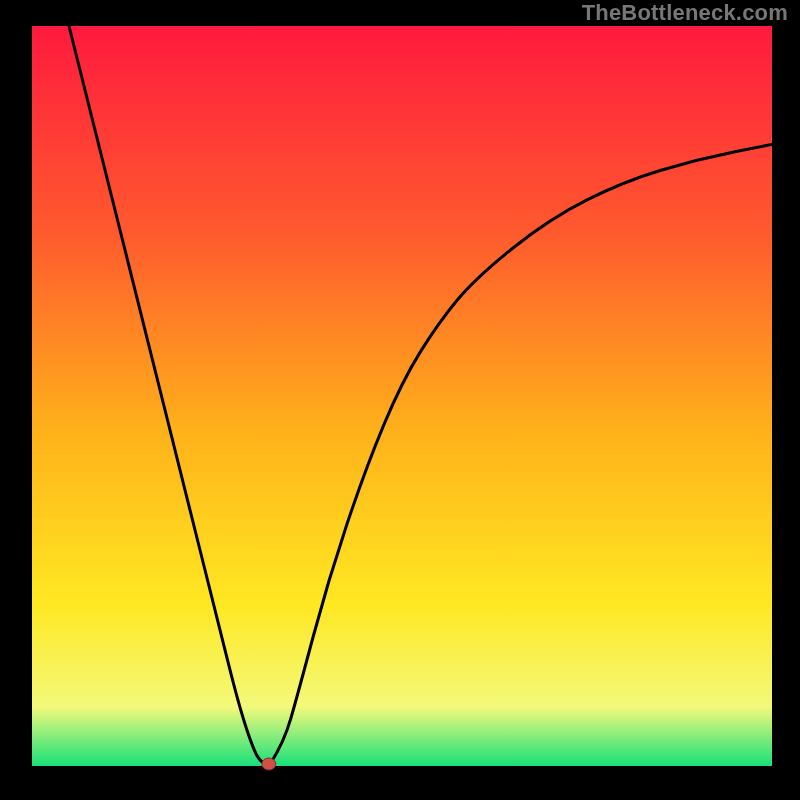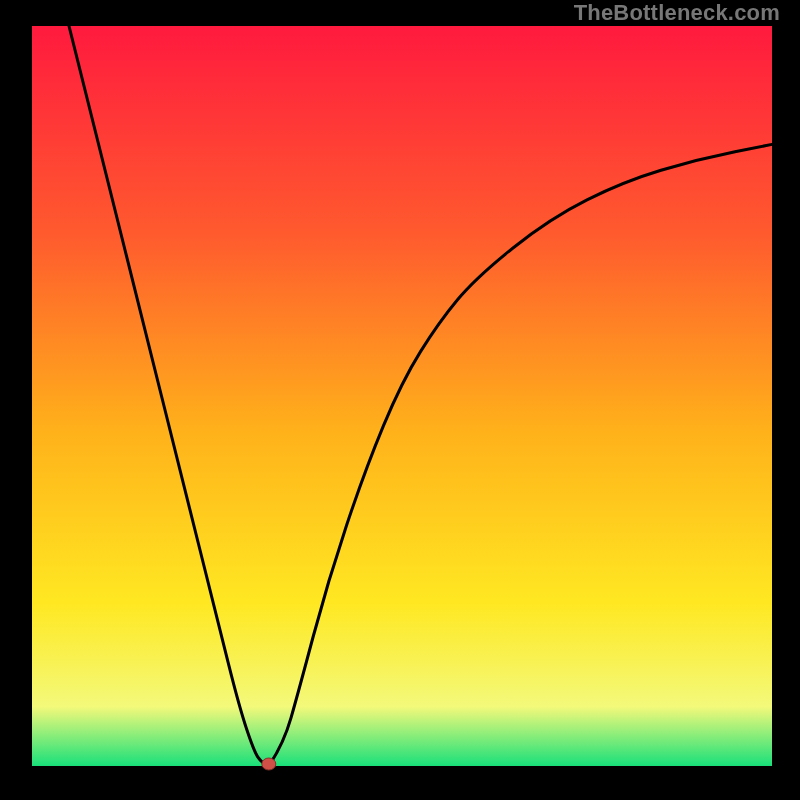--- a/index.html
+++ b/index.html
@@ -13,21 +13,21 @@
   }
   .stage {
     position: relative;
     width: 800px;
     height: 800px;
     background: #000;
   }
   .watermark {
     position: absolute;
     top: 0px;
-    right: 20px;
+    right: 12px;
     font-size: 22px;
     font-weight: 600;
     color: #777;
     letter-spacing: 0.2px;
     z-index: 10;
     user-select: none;
     text-align: center;
   }
   svg.plot {
     position: absolute;

